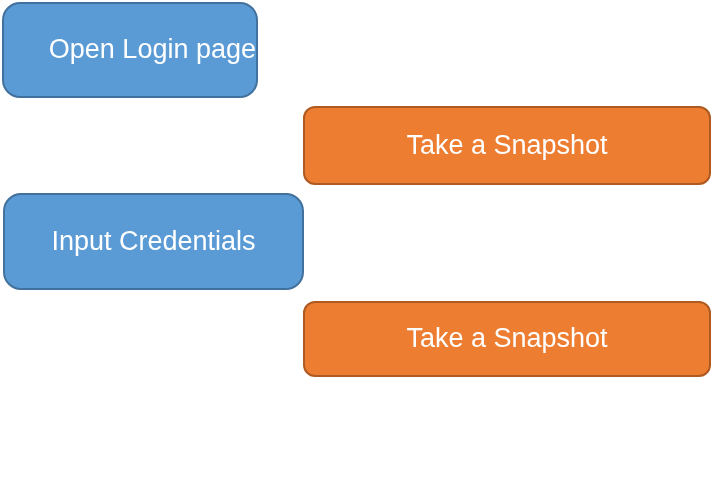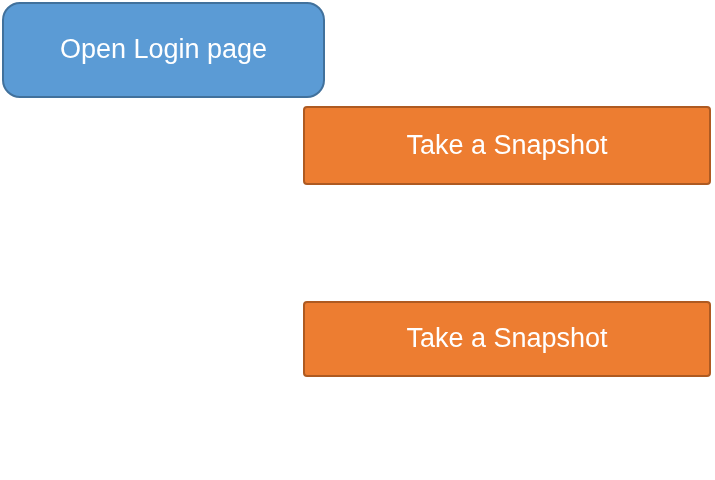--- a/index.html
+++ b/index.html
@@ -27,41 +27,44 @@
     text-align: center;
   }
   .node.step {
     background: #5b9bd5;
     border: 2px solid #41719c;
     border-radius: 18px;
   }
   .node.action {
     background: #ed7d31;
     border: 2px solid #ae5a21;
-    border-radius: 4px;
+    border-radius: 12px;
   }
   
-  #node-0 { left: 2px;   top: 2px;   width: 323px; height: 96px; }
+  #node-0 { left: 2px;   top: 2px;   width: 256px; height: 96px; justify-content: flex-end; }
   #node-1 { left: 303px; top: 106px; width: 408px; height: 79px; }
   #node-2 { left: 3px;   top: 193px; width: 301px; height: 97px; }
   #node-3 { left: 303px; top: 301px; width: 408px; height: 76px; }
   #node-4 { left: 3px;   top: 385px; width: 304px; height: 90px; }
 </style>
 </head>
 <body>
 
 <div id="canvas">
 
   <div id="node-0" class="node step">
     <span>Open Login page</span>
   </div>
 
   <div id="node-1" class="node action">
     <span>Take a Snapshot</span>
   </div>
 
+  <div id="node-2" class="node step">
+    <span>Input Credentials</span>
+  </div>
 
   <div id="node-3" class="node action">
     <span>Take a Snapshot</span>
   </div>
 
 
 </div>
 
 </body></html>

